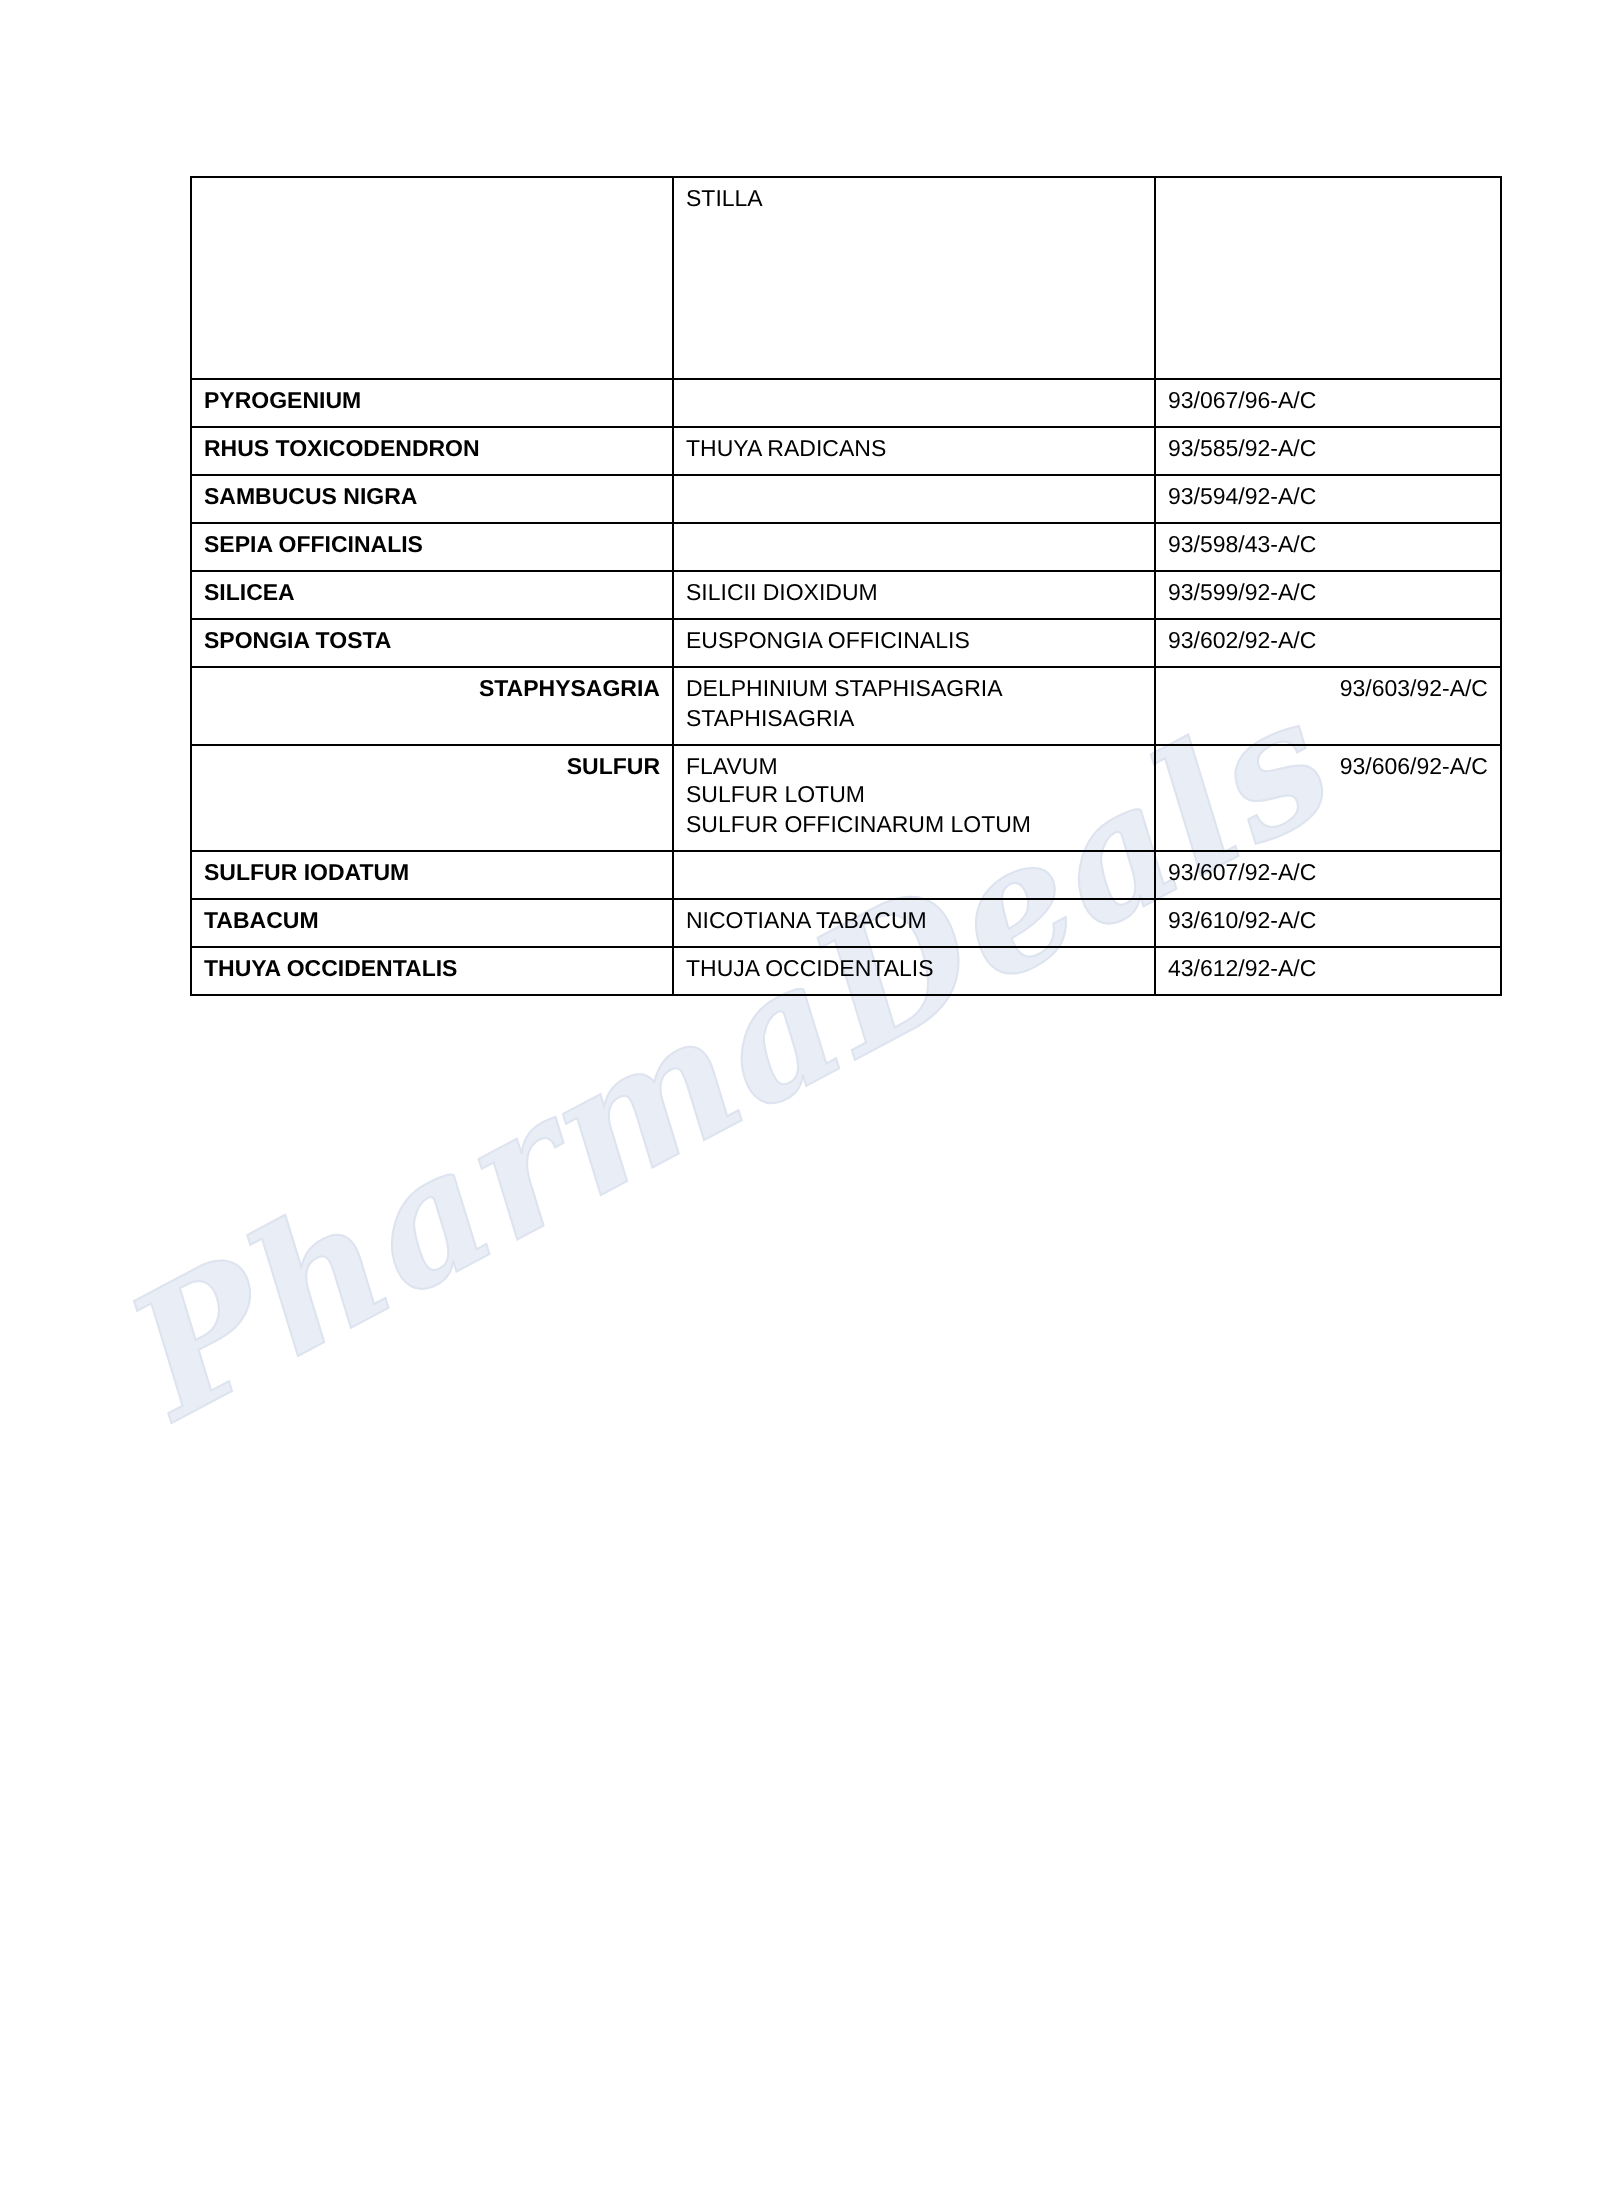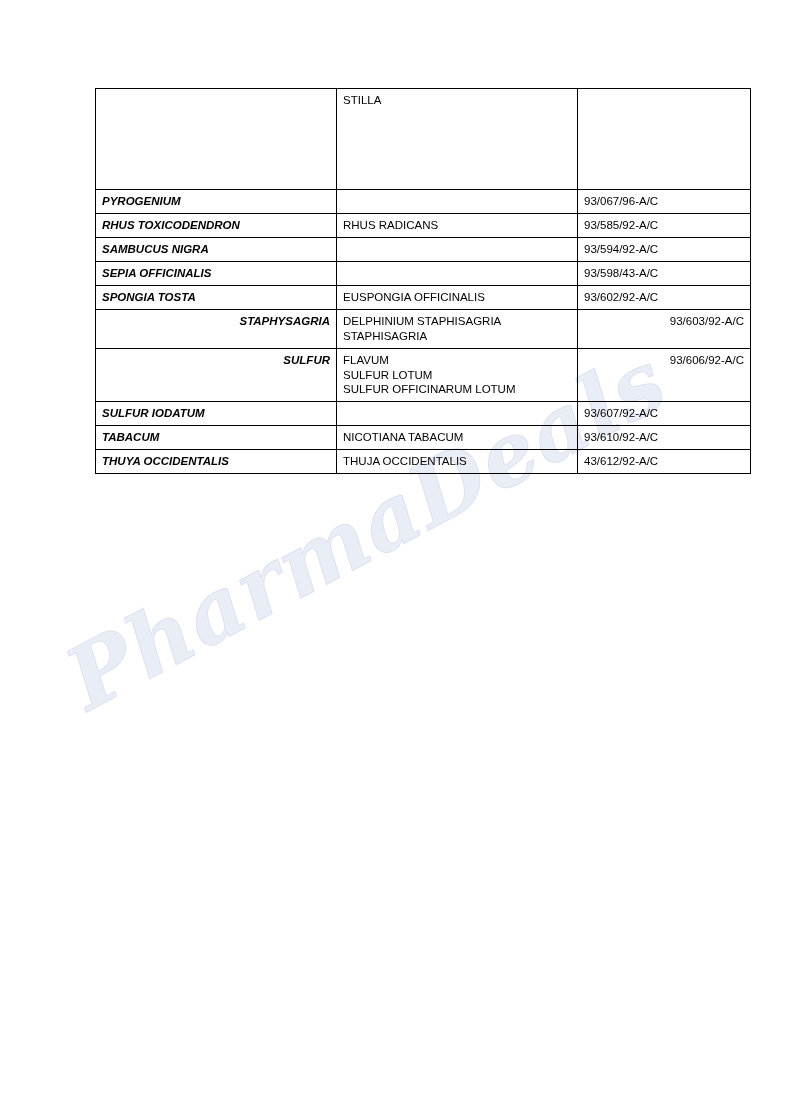--- a/index.html
+++ b/index.html
@@ -68,21 +68,20 @@
     border: 1px solid #000000;
     vertical-align: top;
     padding: 4px 6px 4px 6px;
     font-size: 11.5px;
     line-height: 1.3;
     color: #000000;
   }
   td.col-name {
     width: 228px;
     font-weight: bold;
-    font-style: italic;
   }
   td.col-syn {
     width: 228px;
     font-weight: normal;
   }
   td.col-ref {
     width: 160px;
     font-weight: normal;
     margin-left: 20px;
   }
@@ -153,21 +152,21 @@
             </td>
           </tr>
           <tr class="row-pad">
             <td class="col-name">
               <div class="cell-lines">
                 <span>RHUS TOXICODENDRON</span>
               </div>
             </td>
             <td class="col-syn">
               <div class="cell-lines">
-                <span>RHUS RADICANS</span>
+                <span>THUYA RADICANS</span>
               </div>
             </td>
             <td class="col-ref">
               <div class="cell-lines">
                 <span>93/585/92-A/C</span>
               </div>
             </td>
           </tr>
           <tr class="row-pad">
             <td class="col-name">
@@ -193,20 +192,37 @@
               </div>
             </td>
             <td class="col-syn">
               <div class="cell-lines">
                 <span></span>
               </div>
             </td>
             <td class="col-ref">
               <div class="cell-lines">
                 <span>93/598/43-A/C</span>
+              </div>
+            </td>
+          </tr>
+          <tr class="row-pad">
+            <td class="col-name">
+              <div class="cell-lines">
+                <span>SILICEA</span>
+              </div>
+            </td>
+            <td class="col-syn">
+              <div class="cell-lines">
+                <span>SILICII DIOXIDUM</span>
+              </div>
+            </td>
+            <td class="col-ref">
+              <div class="cell-lines">
+                <span>93/599/92-A/C</span>
               </div>
             </td>
           </tr>
           <tr class="row-pad">
             <td class="col-name">
               <div class="cell-lines">
                 <span>SPONGIA TOSTA</span>
               </div>
             </td>
             <td class="col-syn">

